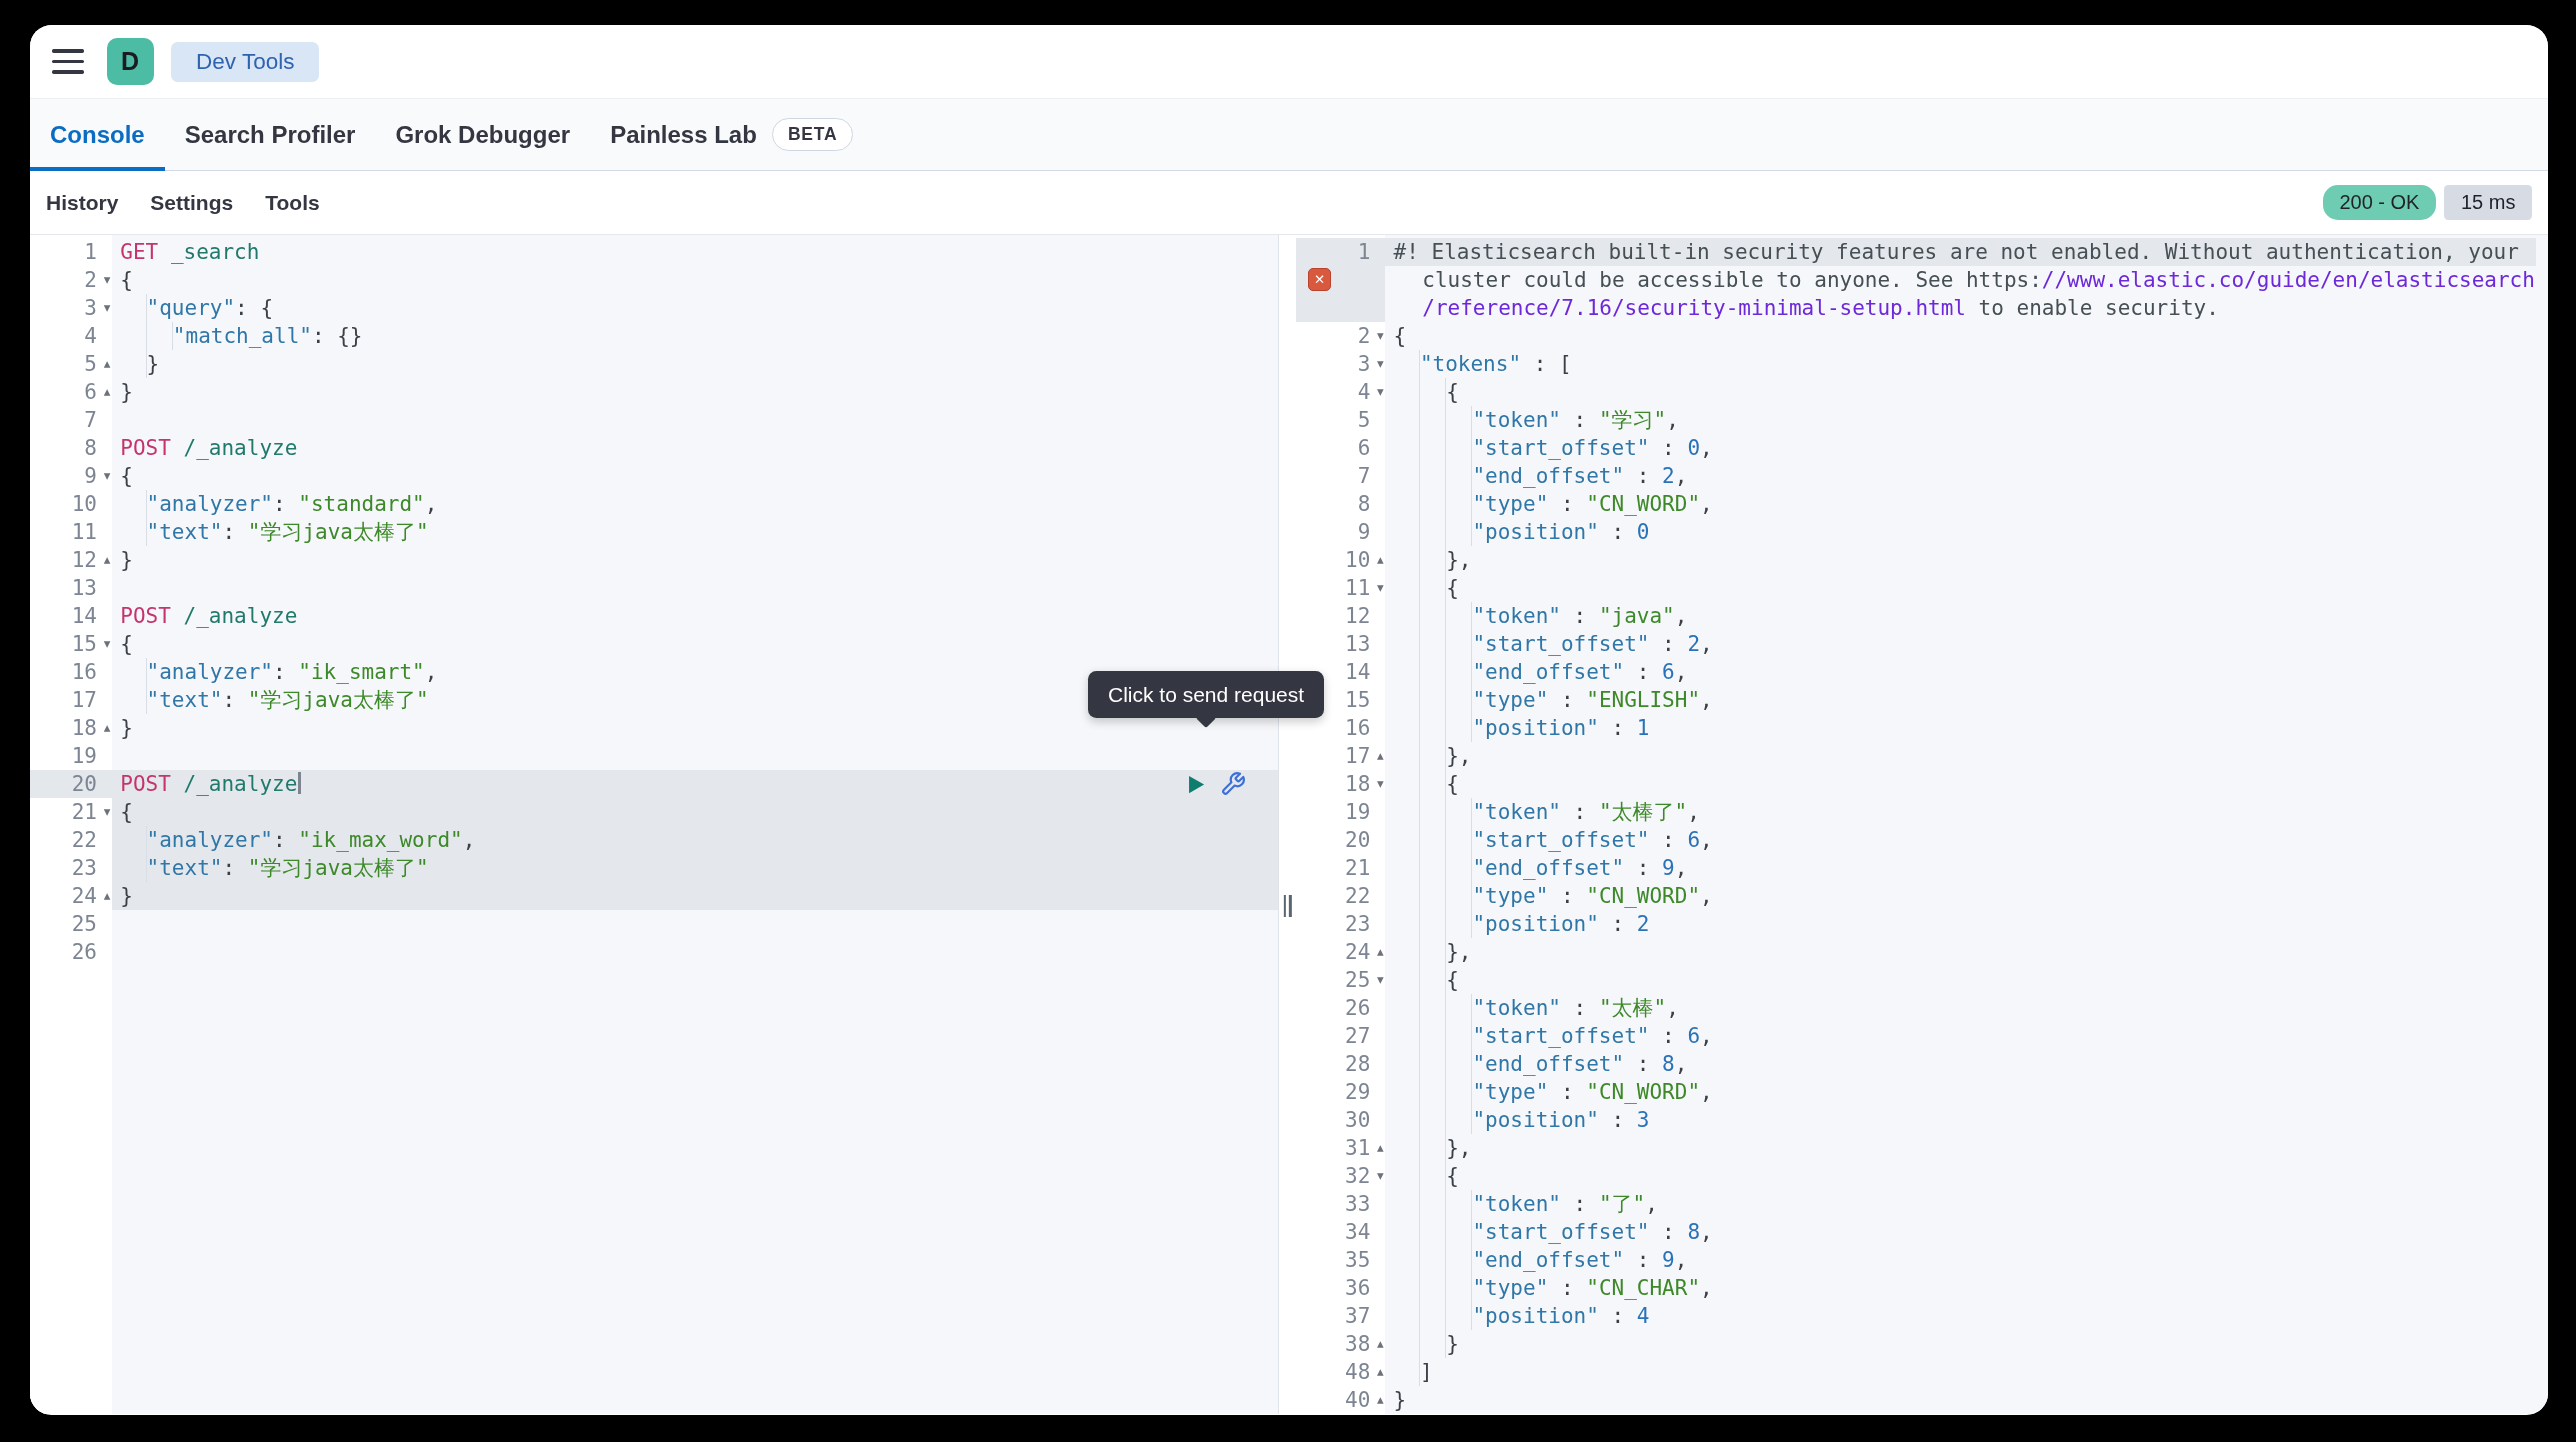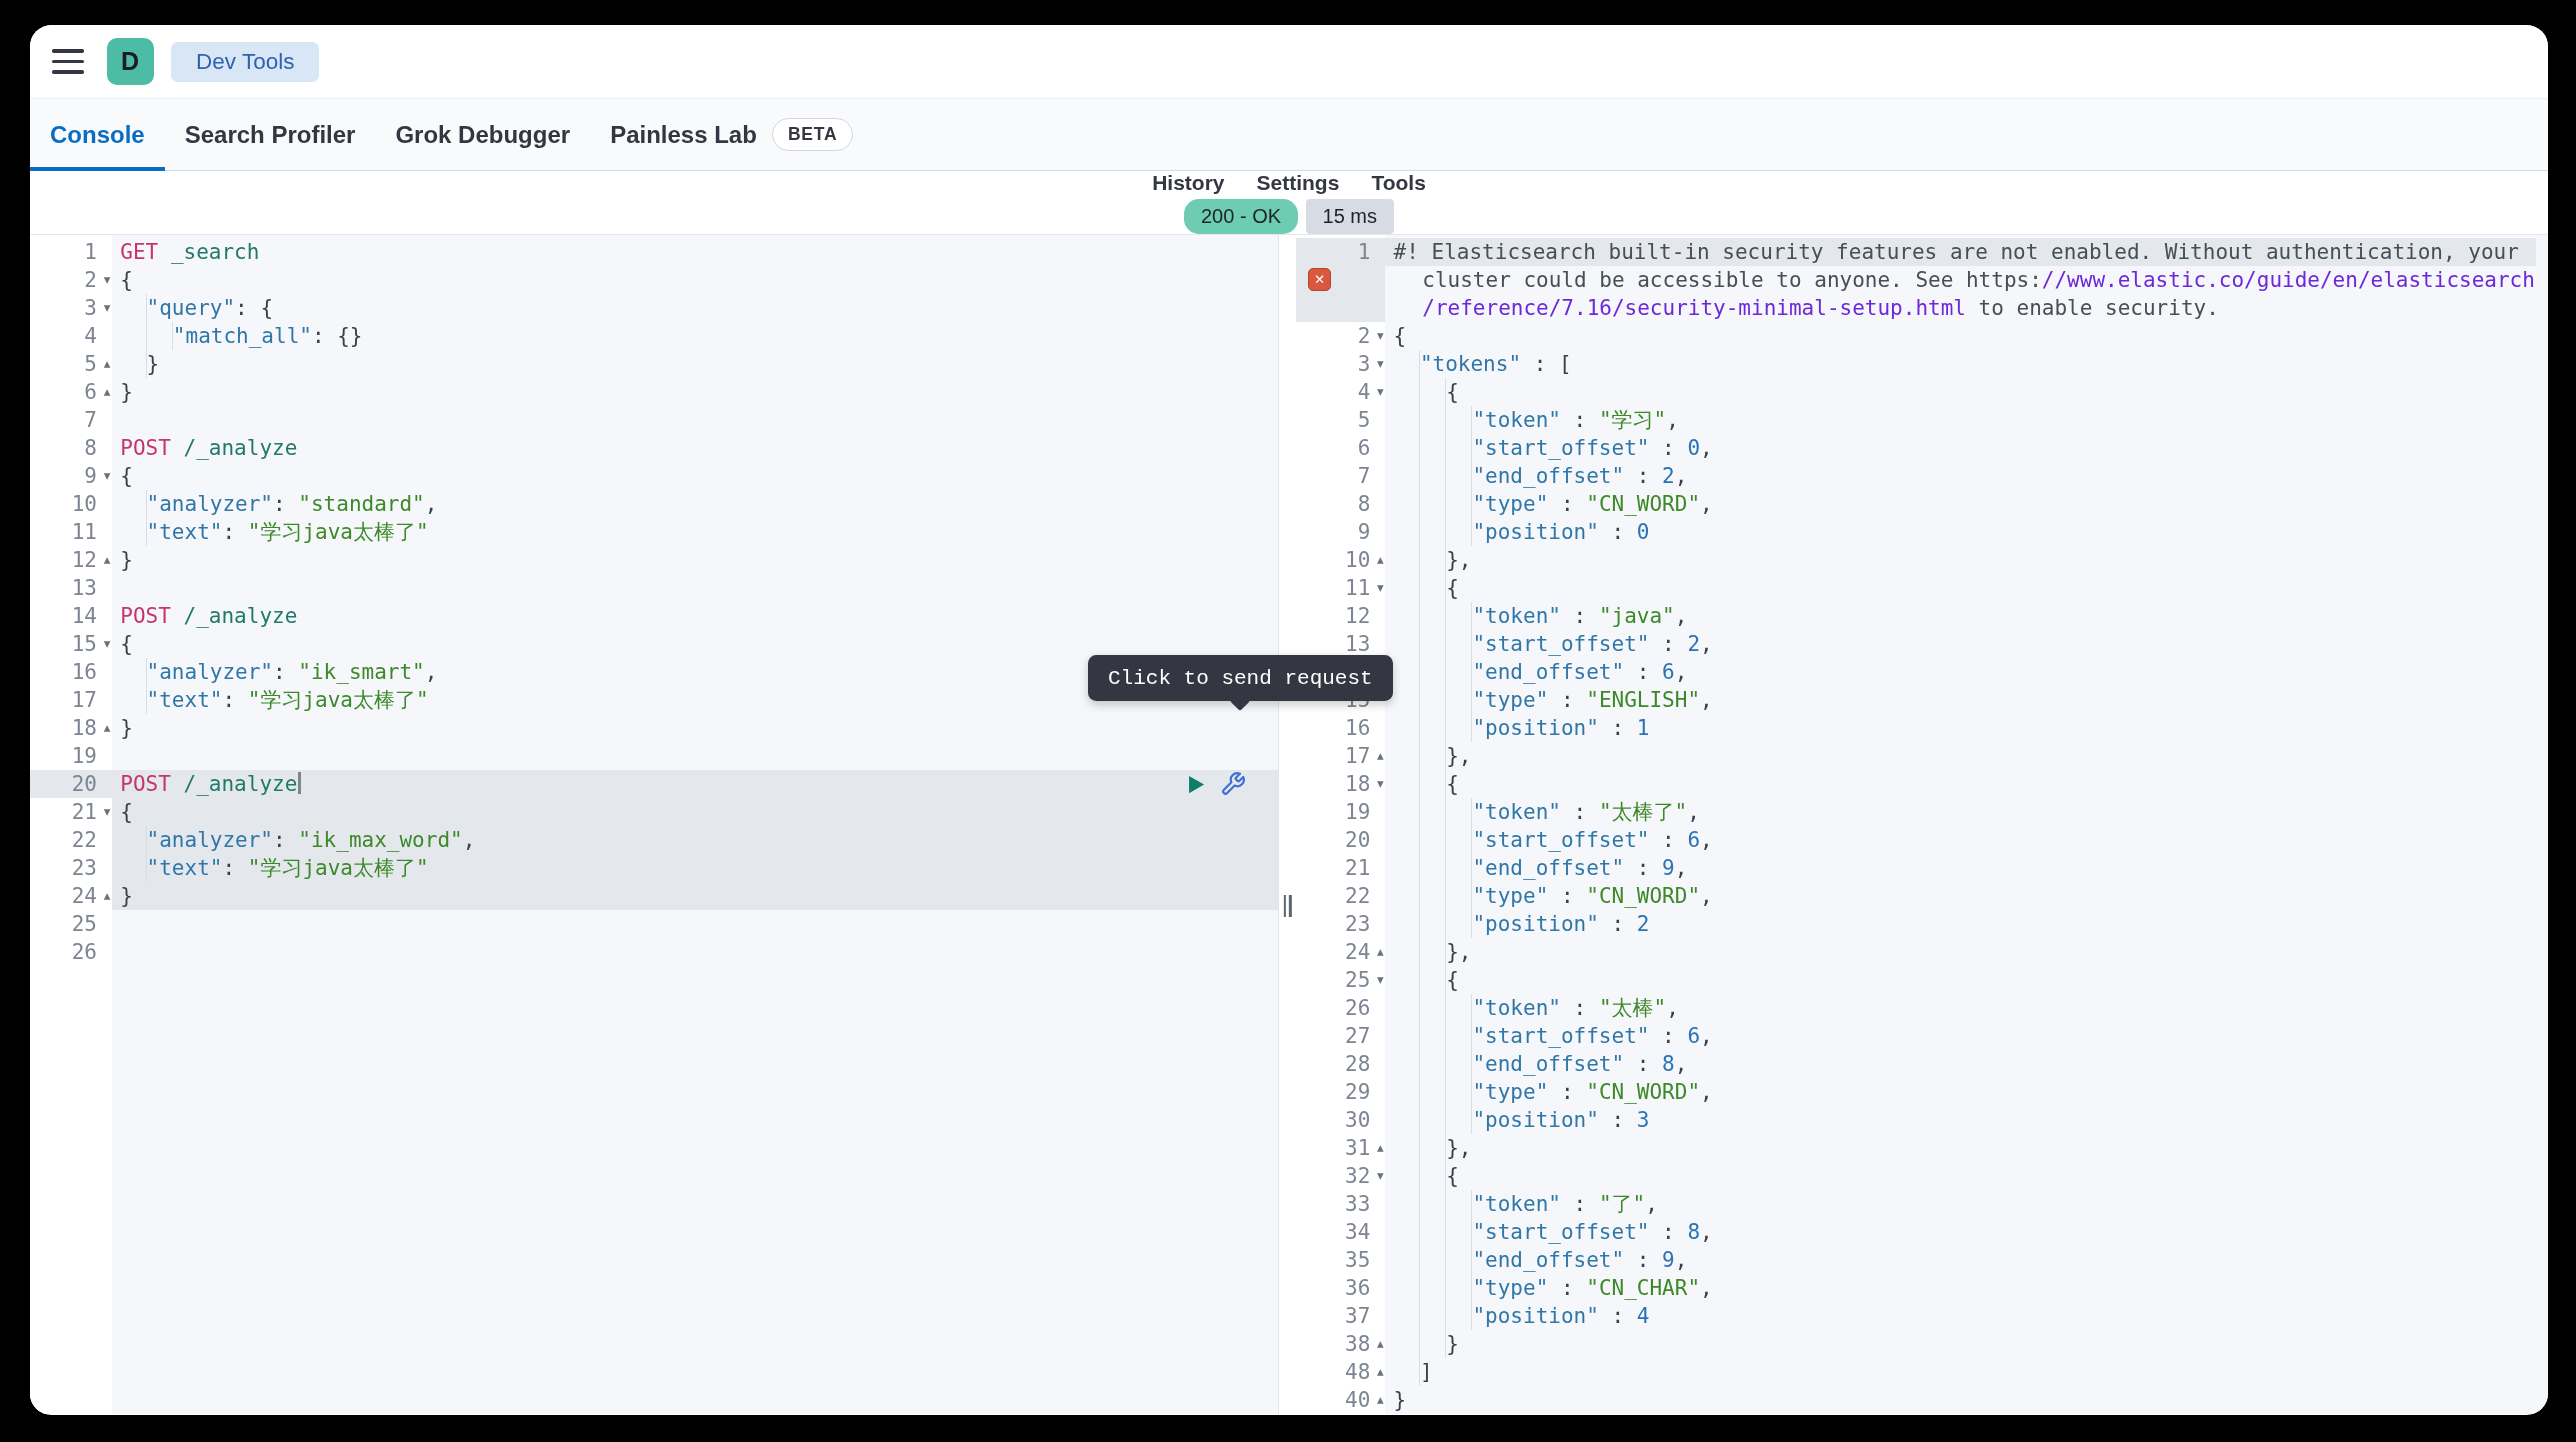--- a/index.html
+++ b/index.html
@@ -22,21 +22,21 @@
   .tabsbar{height:73px;background:#f8fafc;border-top:0.8px solid #eceff4;border-bottom:0.8px solid #d3dae6;
            display:flex;align-items:stretch;box-sizing:border-box;}
   .tab{position:relative;display:flex;align-items:center;padding:0 20px;font-size:24px;font-weight:600;
        color:#343741;background:none;border:none;cursor:pointer;font-family:inherit;}
   .tab.active{color:#0a6cc2;}
   .tab.active::after{content:"";position:absolute;left:0;right:0;bottom:-0.8px;height:4.2px;background:#0a6cc2;}
   .beta{margin-left:15px;border:1.7px solid #d0d7e2;border-radius:20px;padding:5px 15px;background:#fff;
         font-size:17.5px;font-weight:700;color:#343741;letter-spacing:0.8px;}
 
   
-  .menubar{height:63px;display:flex;align-items:center;justify-content:space-between;padding:0 16px;background:#fff;flex-direction:column;}
+  .menubar{height:63px;display:flex;justify-content:space-between;padding:0 16px;background:#fff;}
   .menus{display:flex;gap:32px;}
   .menu-item{font-size:21px;font-weight:600;color:#343741;background:none;border:none;padding:0;cursor:pointer;font-family:inherit;}
   .badges{display:flex;gap:8.3px;align-items:center;}
   .badge{font-size:20px;font-weight:500;color:#1f2328;border-radius:4.2px;padding:5.8px 16.6px;}
   .badge.ok{background:#6dccb1;border-radius:15px;}
   .badge.ms{background:#d6dbe4;}
 
   
   .content{display:flex;height:1179px;border-top:0.8px solid #e4e8ed;background:#f5f7fa;}
   .panel{position:relative;padding-top:2.5px;box-sizing:border-box;
@@ -68,22 +68,22 @@
 
   .caret{display:inline-block;width:2.5px;height:21.6px;background:#7d8591;vertical-align:-3.3px;margin-left:0.8px;}
 
   .row-actions{position:absolute;right:32px;top:1.7px;display:flex;gap:13.3px;align-items:center;}
   .icon-btn{background:none;border:none;padding:0;cursor:pointer;display:flex;align-items:center;}
 
   .err{position:absolute;left:-77px;top:2.5px;width:22.5px;height:22.5px;background:#d9593f;border:1.7px solid #b8432e;
        border-radius:5px;color:#fff;font-size:13.3px;font-weight:700;line-height:21px;text-align:center;
        font-family:"DejaVu Sans",sans-serif;box-sizing:border-box;}
 
-  .tooltip{position:absolute;left:1058px;top:420px;z-index:5;background:#343741;color:#fff;border-radius:8.3px;
-           padding:11.6px 20px;font-family:Liberation Mono, monospace;font-size:21px;white-space:nowrap;
+  .tooltip{position:absolute;left:1058px;top:436px;z-index:5;background:#343741;color:#fff;border-radius:8.3px;
+           padding:11.6px 20px;font-family:Liberation Sans, sans-serif;font-size:21px;white-space:nowrap;
            box-shadow:0 3.3px 10px rgba(0,0,0,.2);}
   .tooltip::after{content:"";position:absolute;left:50%;bottom:-6.7px;width:15px;height:15px;background:#343741;
                   transform:translateX(-50%) rotate(45deg);border-radius:2.5px;}
 </style>
 </head>
 <body>
 
 <div class="window">
 
   <header class="topbar">

